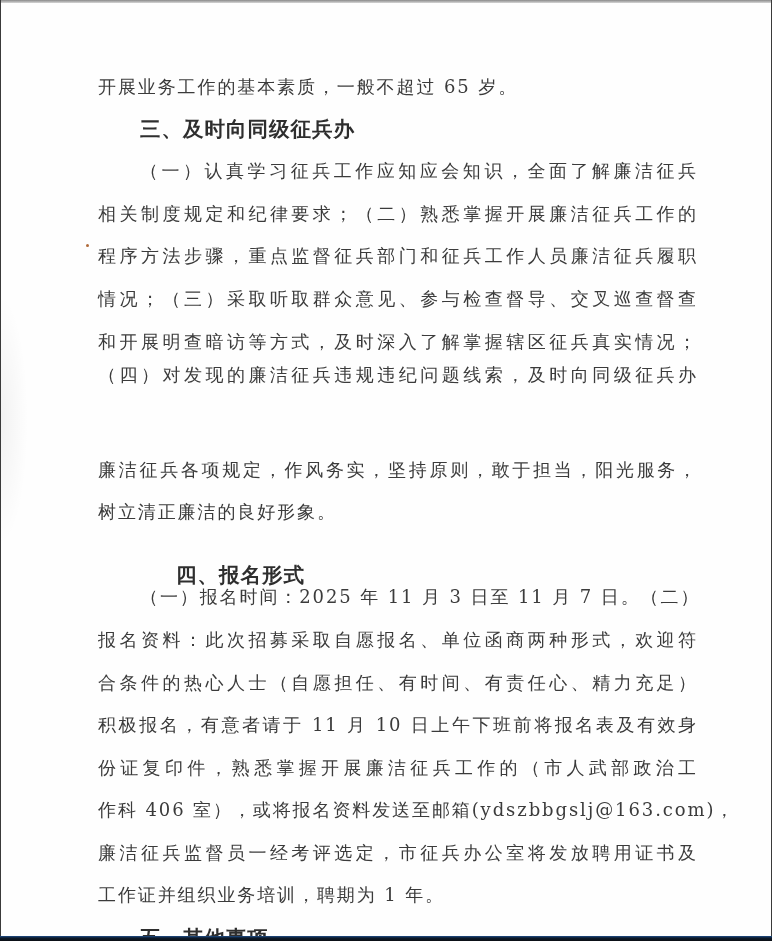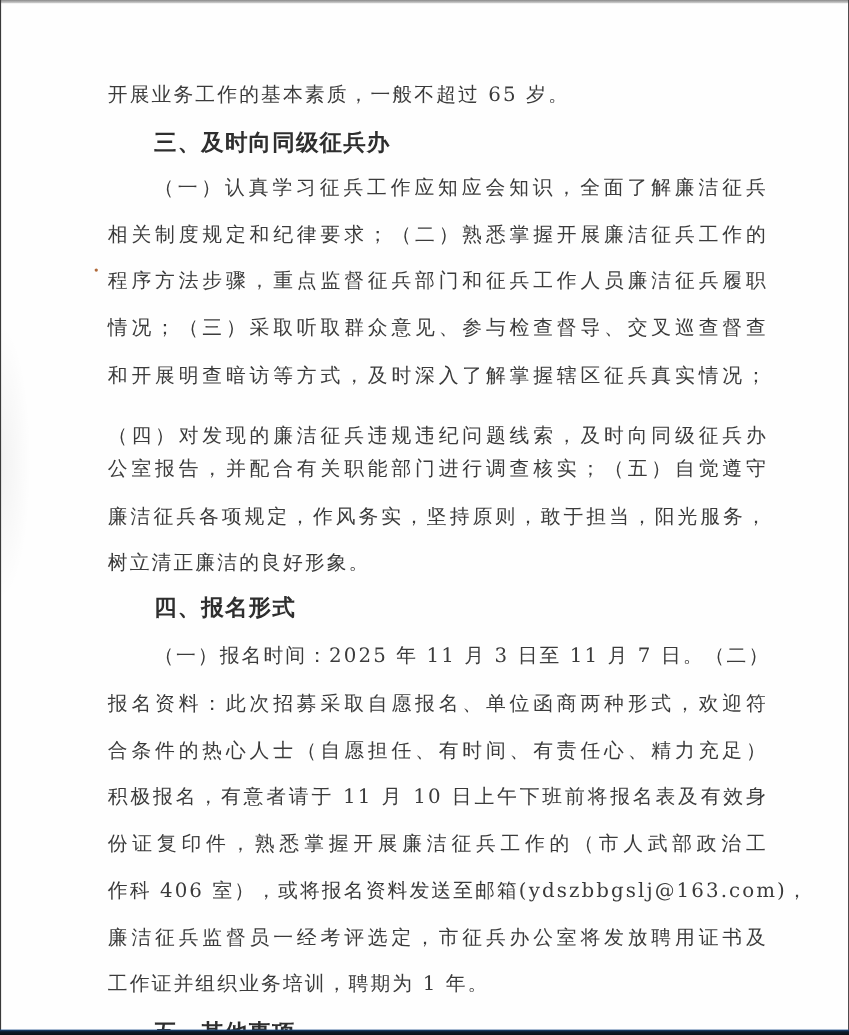--- a/index.html
+++ b/index.html
@@ -86,26 +86,25 @@
 
   <div class="line last" style="top:72px;">开展业务工作的基本素质，一般不超过 65 岁。</div>
 
   <div class="heading" style="top:114px;">三、及时向同级征兵办</div>
 
   <div class="line" style="top:199px;">相关制度规定和纪律要求；（二）熟悉掌握开展廉洁征兵工作的</div>
   <div class="line indent" style="top:156px;">（一）认真学习征兵工作应知应会知识，全面了解廉洁征兵</div>
   <div class="line" style="top:241px;">程序方法步骤，重点监督征兵部门和征兵工作人员廉洁征兵履职</div>
   <div class="line" style="top:327px;">和开展明查暗访等方式，及时深入了解掌握辖区征兵真实情况；</div>
   <div class="line" style="top:284px;">情况；（三）采取听取群众意见、参与检查督导、交叉巡查督查</div>
-  <div class="line" style="top:382px;">（四）对发现的廉洁征兵违规违纪问题线索，及时向同级征兵办</div>
-  <div class="line" style="top:412px;">公室报告，并配合有关职能部门进行调查核实；（五）自觉遵守</div>
+  <div class="line" style="top:360px;">（四）对发现的廉洁征兵违规违纪问题线索，及时向同级征兵办</div>
   <div class="line" style="top:455px;">廉洁征兵各项规定，作风务实，坚持原则，敢于担当，阳光服务，</div>
   <div class="line last" style="top:497px;">树立清正廉洁的良好形象。</div>
 
-  <div class="heading" style="top:537px;">四、报名形式</div>
+  <div class="heading" style="top:560px;margin-left:36px;">四、报名形式</div>
 
   <div class="line indent" style="top:582px;">（一）报名时间：2025 年 11 月 3 日至 11 月 7 日。（二）</div>
   <div class="line" style="top:625px;">报名资料：此次招募采取自愿报名、单位函商两种形式，欢迎符</div>
   <div class="line" style="top:668px;">合条件的热心人士（自愿担任、有时间、有责任心、精力充足）</div>
   <div class="line" style="top:710px;">积极报名，有意者请于 11 月 10 日上午下班前将报名表及有效身</div>
   <div class="line" style="top:753px;">份证复印件，熟悉掌握开展廉洁征兵工作的（市人武部政治工</div>
   <div class="line" style="top:795px;">作科 406 室），或将报名资料发送至邮箱(ydszbbgslj@163.com)，</div>
   <div class="line" style="top:838px;">廉洁征兵监督员一经考评选定，市征兵办公室将发放聘用证书及</div>
   <div class="line last" style="top:880px;">工作证并组织业务培训，聘期为 1 年。</div>
 

